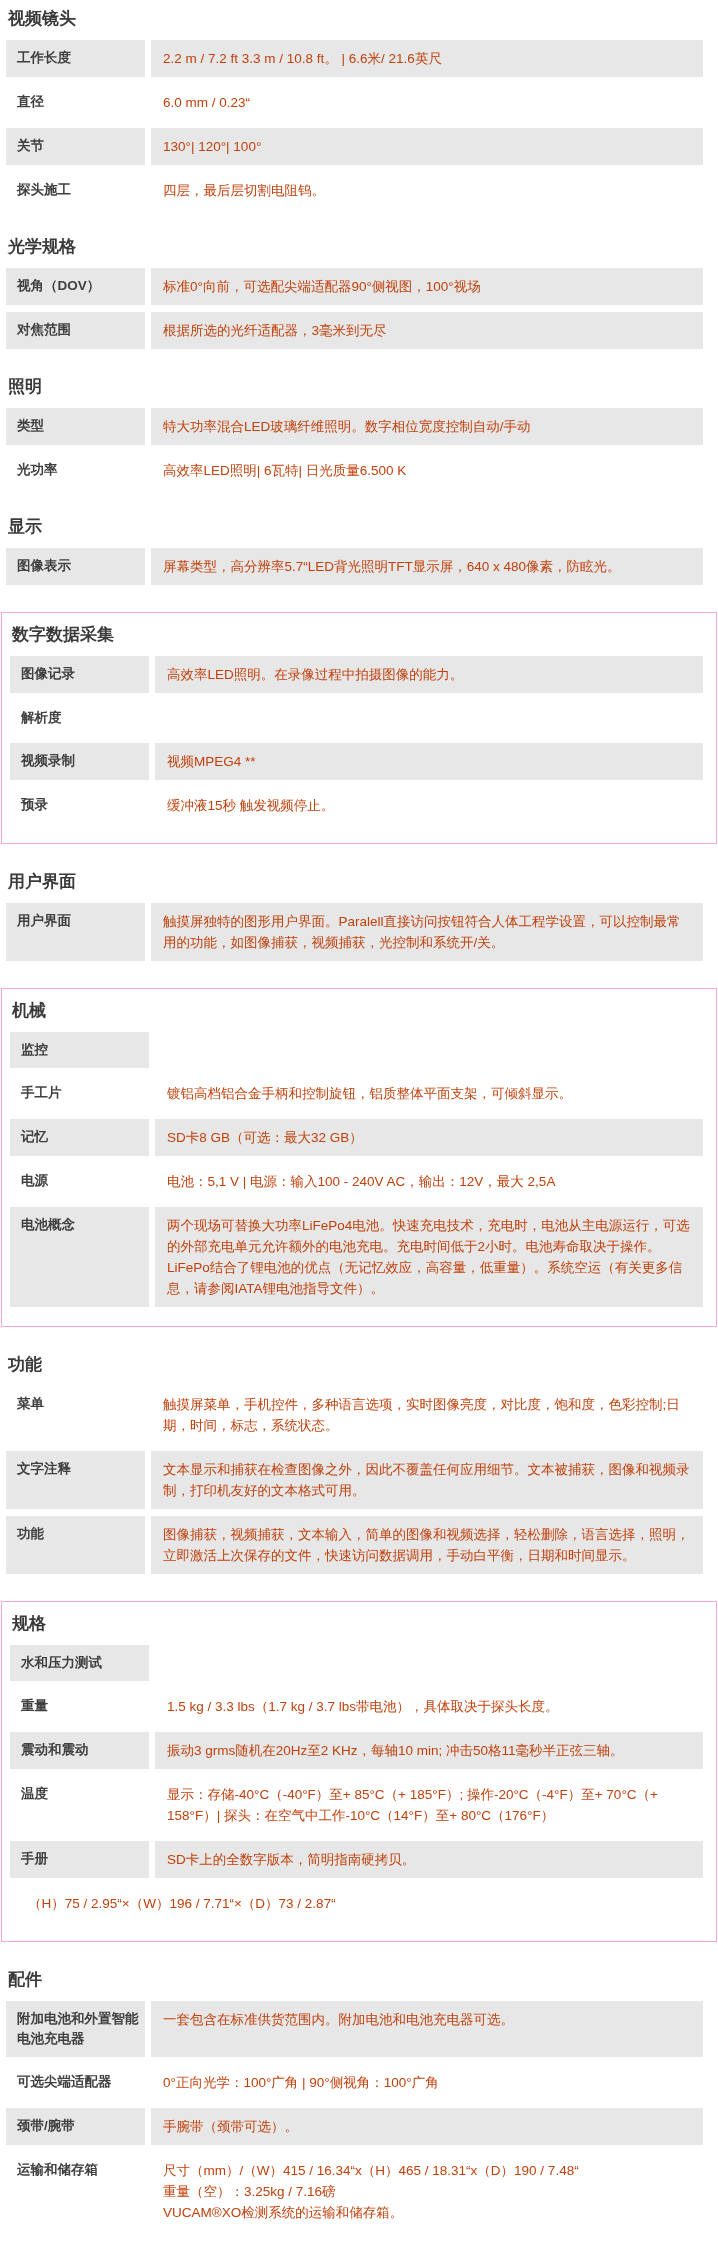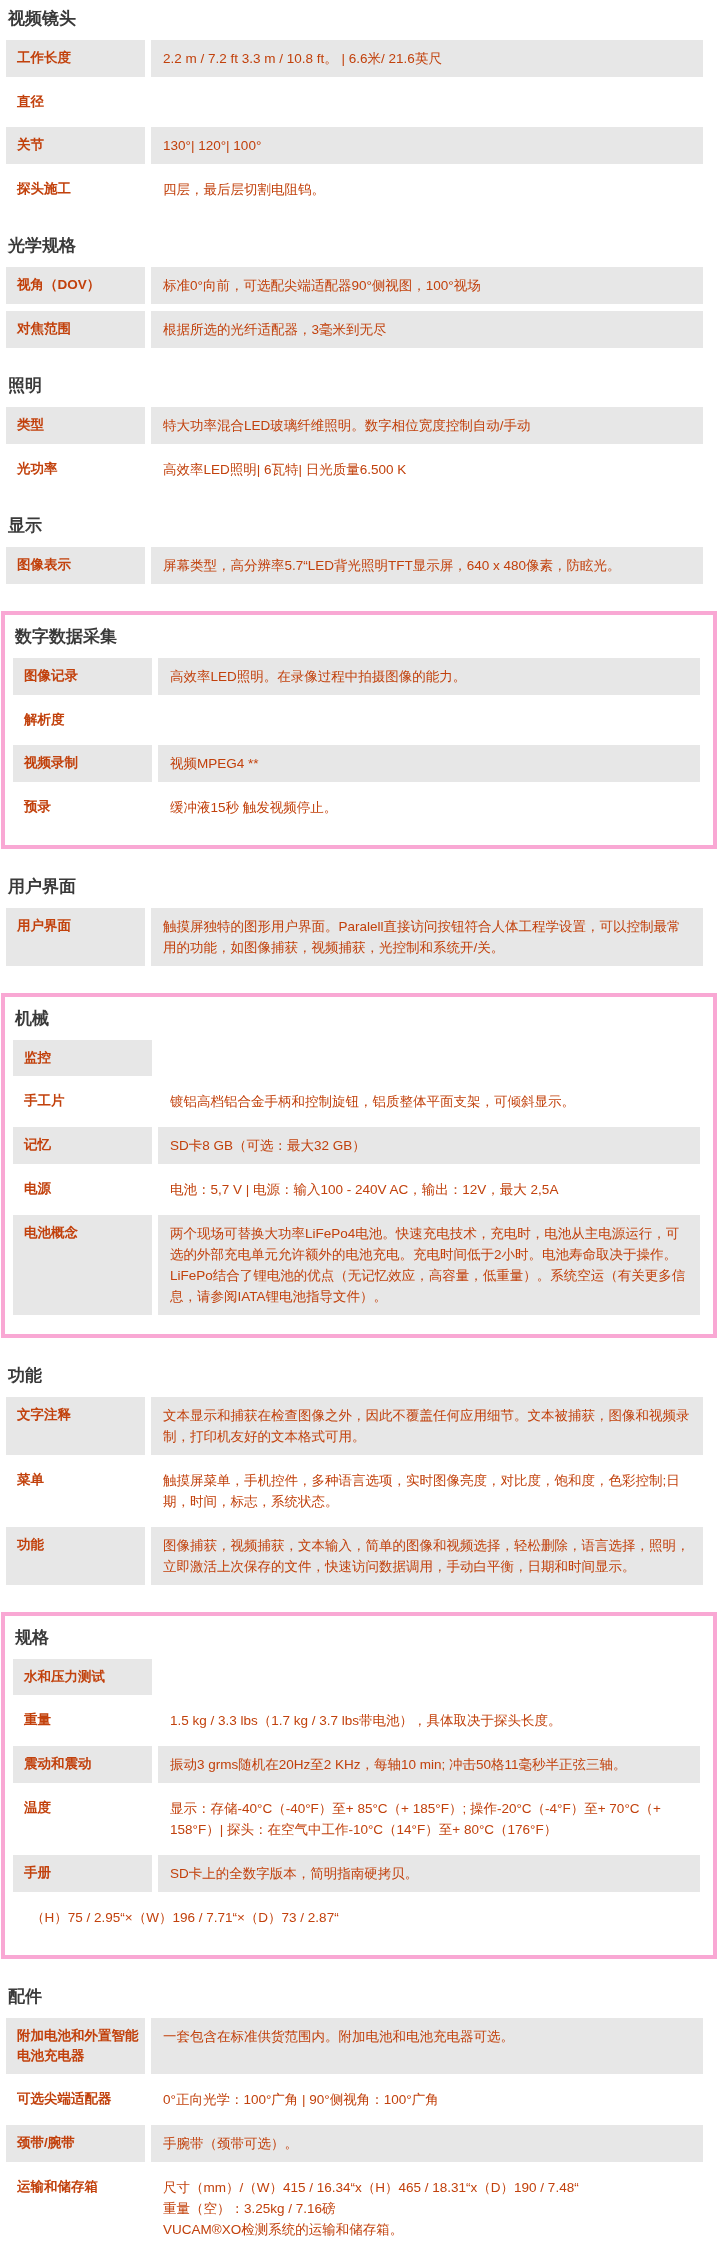--- a/index.html
+++ b/index.html
@@ -13,21 +13,21 @@
     color: #555;
   }
   #page {
     padding: 8px 0 14px 0;
   }
   .spec-section {
     margin: 0 1px 27px 1px;
     padding: 0 14px 0 5px;
   }
   .spec-section.boxed {
-    border: 4px solid #f9a8d4;
+    border: 1px solid #f9a8d4;
     padding: 11px 13px 12px 8px;
   }
   .section-title {
     font-size: 17px;
     font-weight: bold;
     color: #3a3a3a;
     margin: 0 0 10px 2px;
     line-height: 22px;
     font-family: Liberation Serif, serif;
   }
@@ -35,21 +35,21 @@
     display: flex;
     align-items: stretch;
     margin-bottom: 7px;
   }
   .spec-label {
     flex: 0 0 139px;
     box-sizing: border-box;
     padding: 8px 6px 8px 11px;
     font-size: 13.5px;
     font-weight: bold;
-    color: #c2410c;
+    color: #404040;
     line-height: 20px;
   }
   .spec-value {
     flex: 1;
     margin-left: 6px;
     padding: 8px 12px;
     font-size: 13.5px;
     color: #c2410c;
     line-height: 21px;
     white-space: pre-line;
@@ -68,20 +68,21 @@
   <section class="spec-section">
     <h2 class="section-title">视频镜头</h2>
     <div class="rows">
   <div class="spec-row alt">
     <div class="spec-label">工作长度</div>
     <div class="spec-value">2.2 m / 7.2 ft 3.3 m / 10.8 ft。 | 6.6米/ 21.6英尺</div>
   </div>
 
   <div class="spec-row">
     <div class="spec-label">直径</div>
+    <div class="spec-value">6.0 mm / 0.23“</div>
   </div>
 
   <div class="spec-row alt">
     <div class="spec-label">关节</div>
     <div class="spec-value">130°| 120°| 100°</div>
   </div>
 
   <div class="spec-row">
     <div class="spec-label">探头施工</div>
     <div class="spec-value">四层，最后层切割电阻钨。</div>
@@ -176,41 +177,41 @@
     <div class="spec-value">镀铝高档铝合金手柄和控制旋钮，铝质整体平面支架，可倾斜显示。</div>
   </div>
 
   <div class="spec-row alt">
     <div class="spec-label">记忆</div>
     <div class="spec-value">SD卡8 GB（可选：最大32 GB）</div>
   </div>
 
   <div class="spec-row">
     <div class="spec-label">电源</div>
-    <div class="spec-value">电池：5,7 V | 电源：输入100 - 240V AC，输出：12V，最大 2,5A</div>
+    <div class="spec-value">电池：5,1 V | 电源：输入100 - 240V AC，输出：12V，最大 2,5A</div>
   </div>
 
   <div class="spec-row alt">
     <div class="spec-label">电池概念</div>
     <div class="spec-value">两个现场可替换大功率LiFePo4电池。快速充电技术，充电时，电池从主电源运行，可选的外部充电单元允许额外的电池充电。充电时间低于2小时。电池寿命取决于操作。LiFePo结合了锂电池的优点（无记忆效应，高容量，低重量）。系统空运（有关更多信息，请参阅IATA锂电池指导文件）。</div>
   </div>
 </div>
   </section>
 
   <section class="spec-section">
     <h2 class="section-title">功能</h2>
     <div class="rows">
+  <div class="spec-row">
+    <div class="spec-label">菜单</div>
+    <div class="spec-value">触摸屏菜单，手机控件，多种语言选项，实时图像亮度，对比度，饱和度，色彩控制;日期，时间，标志，系统状态。</div>
+  </div>
+
   <div class="spec-row alt">
     <div class="spec-label">文字注释</div>
     <div class="spec-value">文本显示和捕获在检查图像之外，因此不覆盖任何应用细节。文本被捕获，图像和视频录制，打印机友好的文本格式可用。</div>
-  </div>
-
-  <div class="spec-row">
-    <div class="spec-label">菜单</div>
-    <div class="spec-value">触摸屏菜单，手机控件，多种语言选项，实时图像亮度，对比度，饱和度，色彩控制;日期，时间，标志，系统状态。</div>
   </div>
 
   <div class="spec-row alt">
     <div class="spec-label">功能</div>
     <div class="spec-value">图像捕获，视频捕获，文本输入，简单的图像和视频选择，轻松删除，语言选择，照明，立即激活上次保存的文件，快速访问数据调用，手动白平衡，日期和时间显示。</div>
   </div>
 </div>
   </section>
 
   <section class="spec-section boxed">

